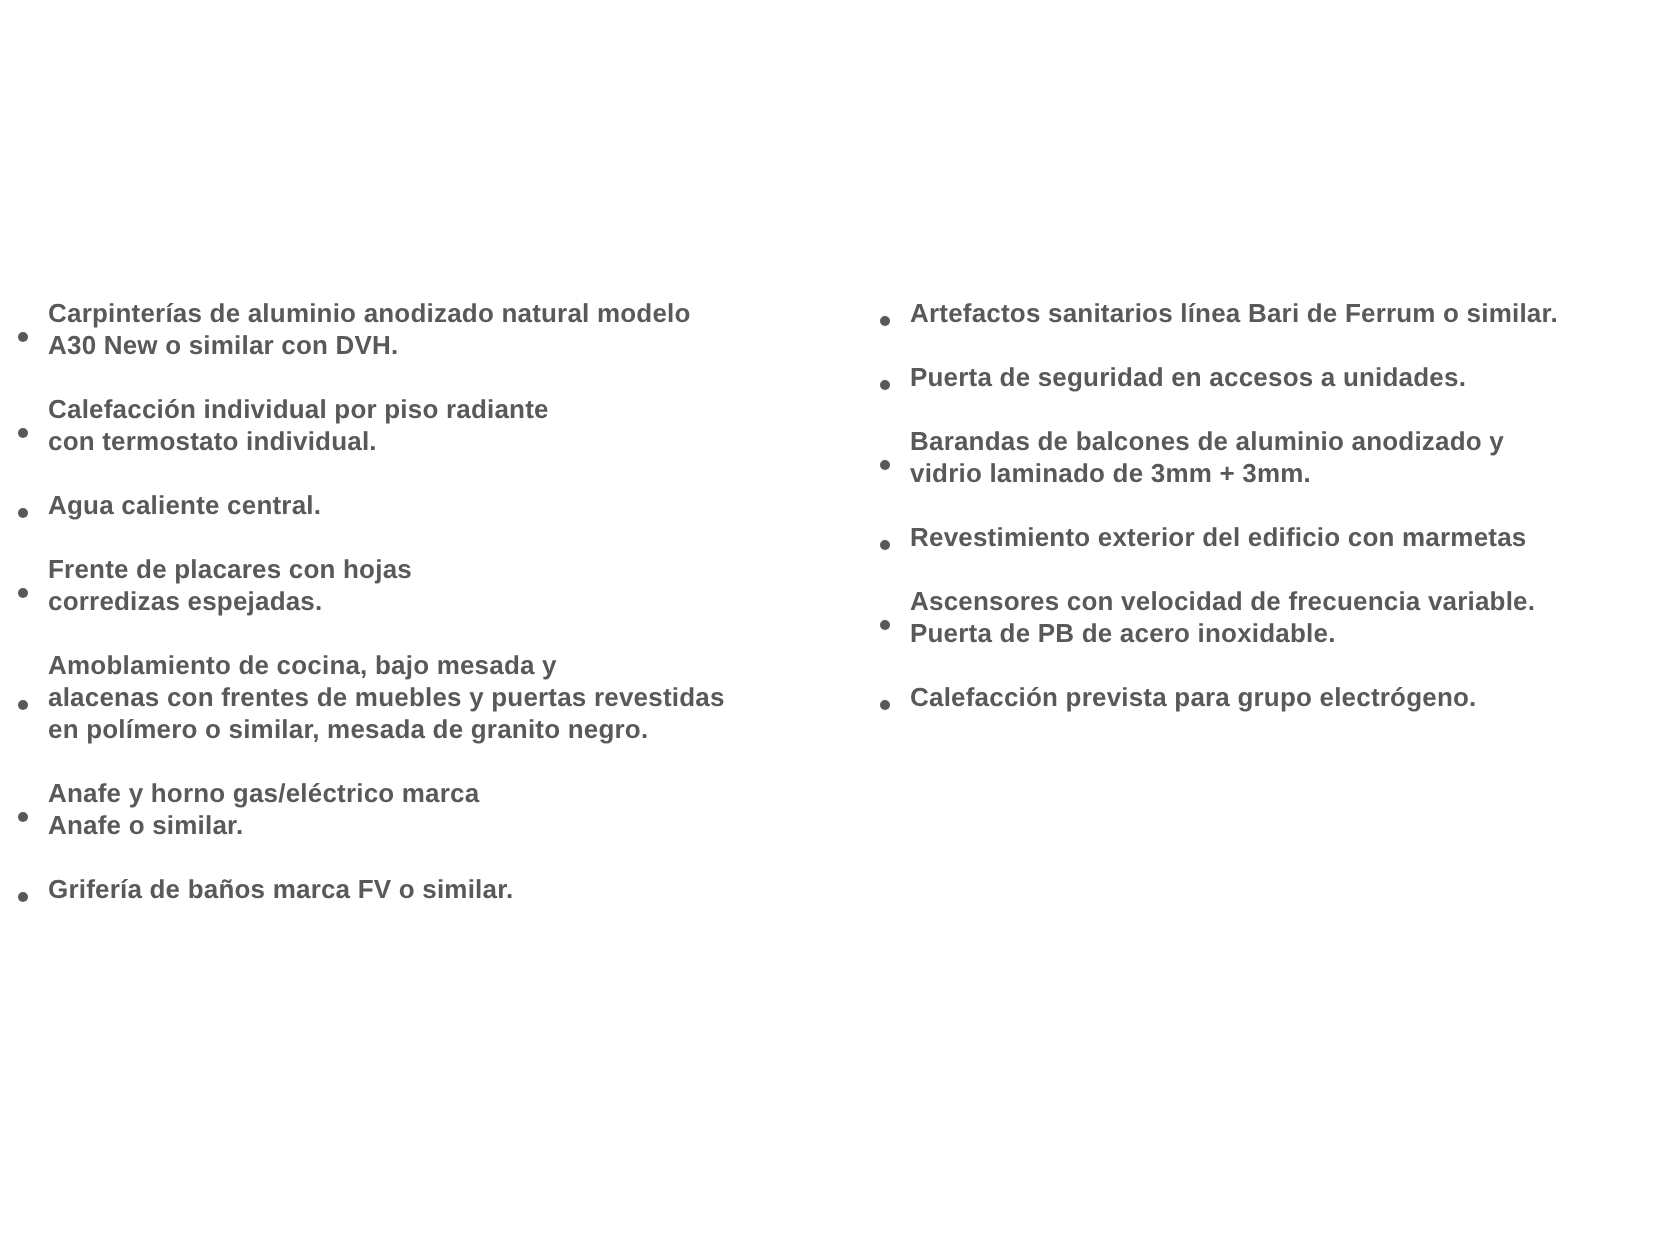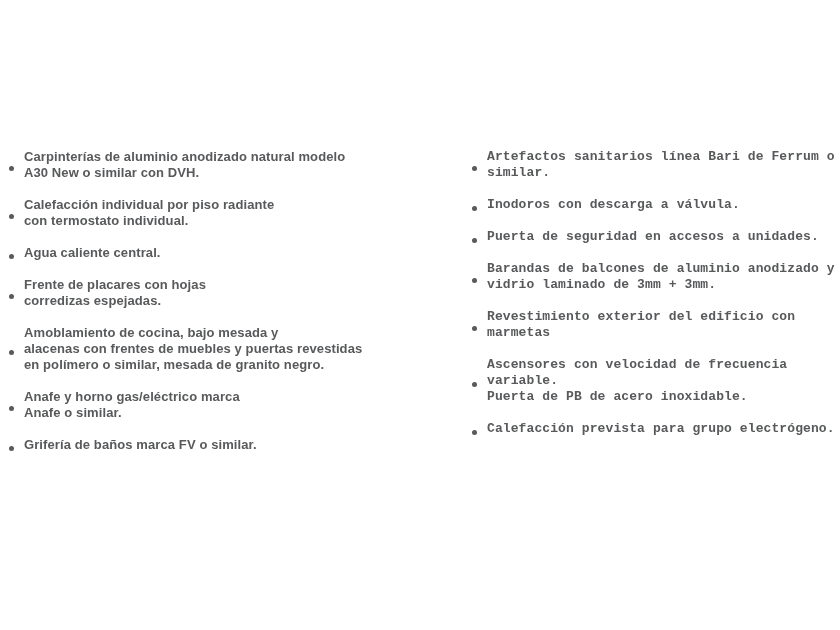--- a/index.html
+++ b/index.html
@@ -15,21 +15,21 @@
     overflow: hidden;
   }
   ul.spec-col {
     position: absolute;
     top: 149px;
     margin: 0;
     padding: 0;
     list-style: none;
   }
   ul.spec-col.left  { left: 9px;  width: 448px; }
-  ul.spec-col.right { left: 472px; width: 368px; font-family: Liberation Mono, monospace; }
+  ul.spec-col.right { left: 440px; width: 368px; }
   li.spec-item {
     display: flex;
     align-items: center;
     margin: 0 0 16px 0;
     color: #58595b;
     font-size: 13px;
     line-height: 16px;
     font-weight: 700;
     letter-spacing: 0.1px;
   }
@@ -103,26 +103,20 @@
   <ul class="spec-col right">
     <li class="spec-item">
       <span class="bullet-dot"></span>
       <span class="spec-text">
         <span class="spec-line">Artefactos sanitarios línea Bari de Ferrum o similar.</span>
       </span>
     </li>
     <li class="spec-item">
       <span class="bullet-dot"></span>
       <span class="spec-text">
-        <span class="spec-line">Inodoros con descarga a válvula.</span>
-      </span>
-    </li>
-    <li class="spec-item">
-      <span class="bullet-dot"></span>
-      <span class="spec-text">
         <span class="spec-line">Puerta de seguridad en accesos a unidades.</span>
       </span>
     </li>
     <li class="spec-item">
       <span class="bullet-dot"></span>
       <span class="spec-text">
         <span class="spec-line">Barandas de balcones de aluminio anodizado y</span>
         <span class="spec-line">vidrio laminado de 3mm + 3mm.</span>
       </span>
     </li>

